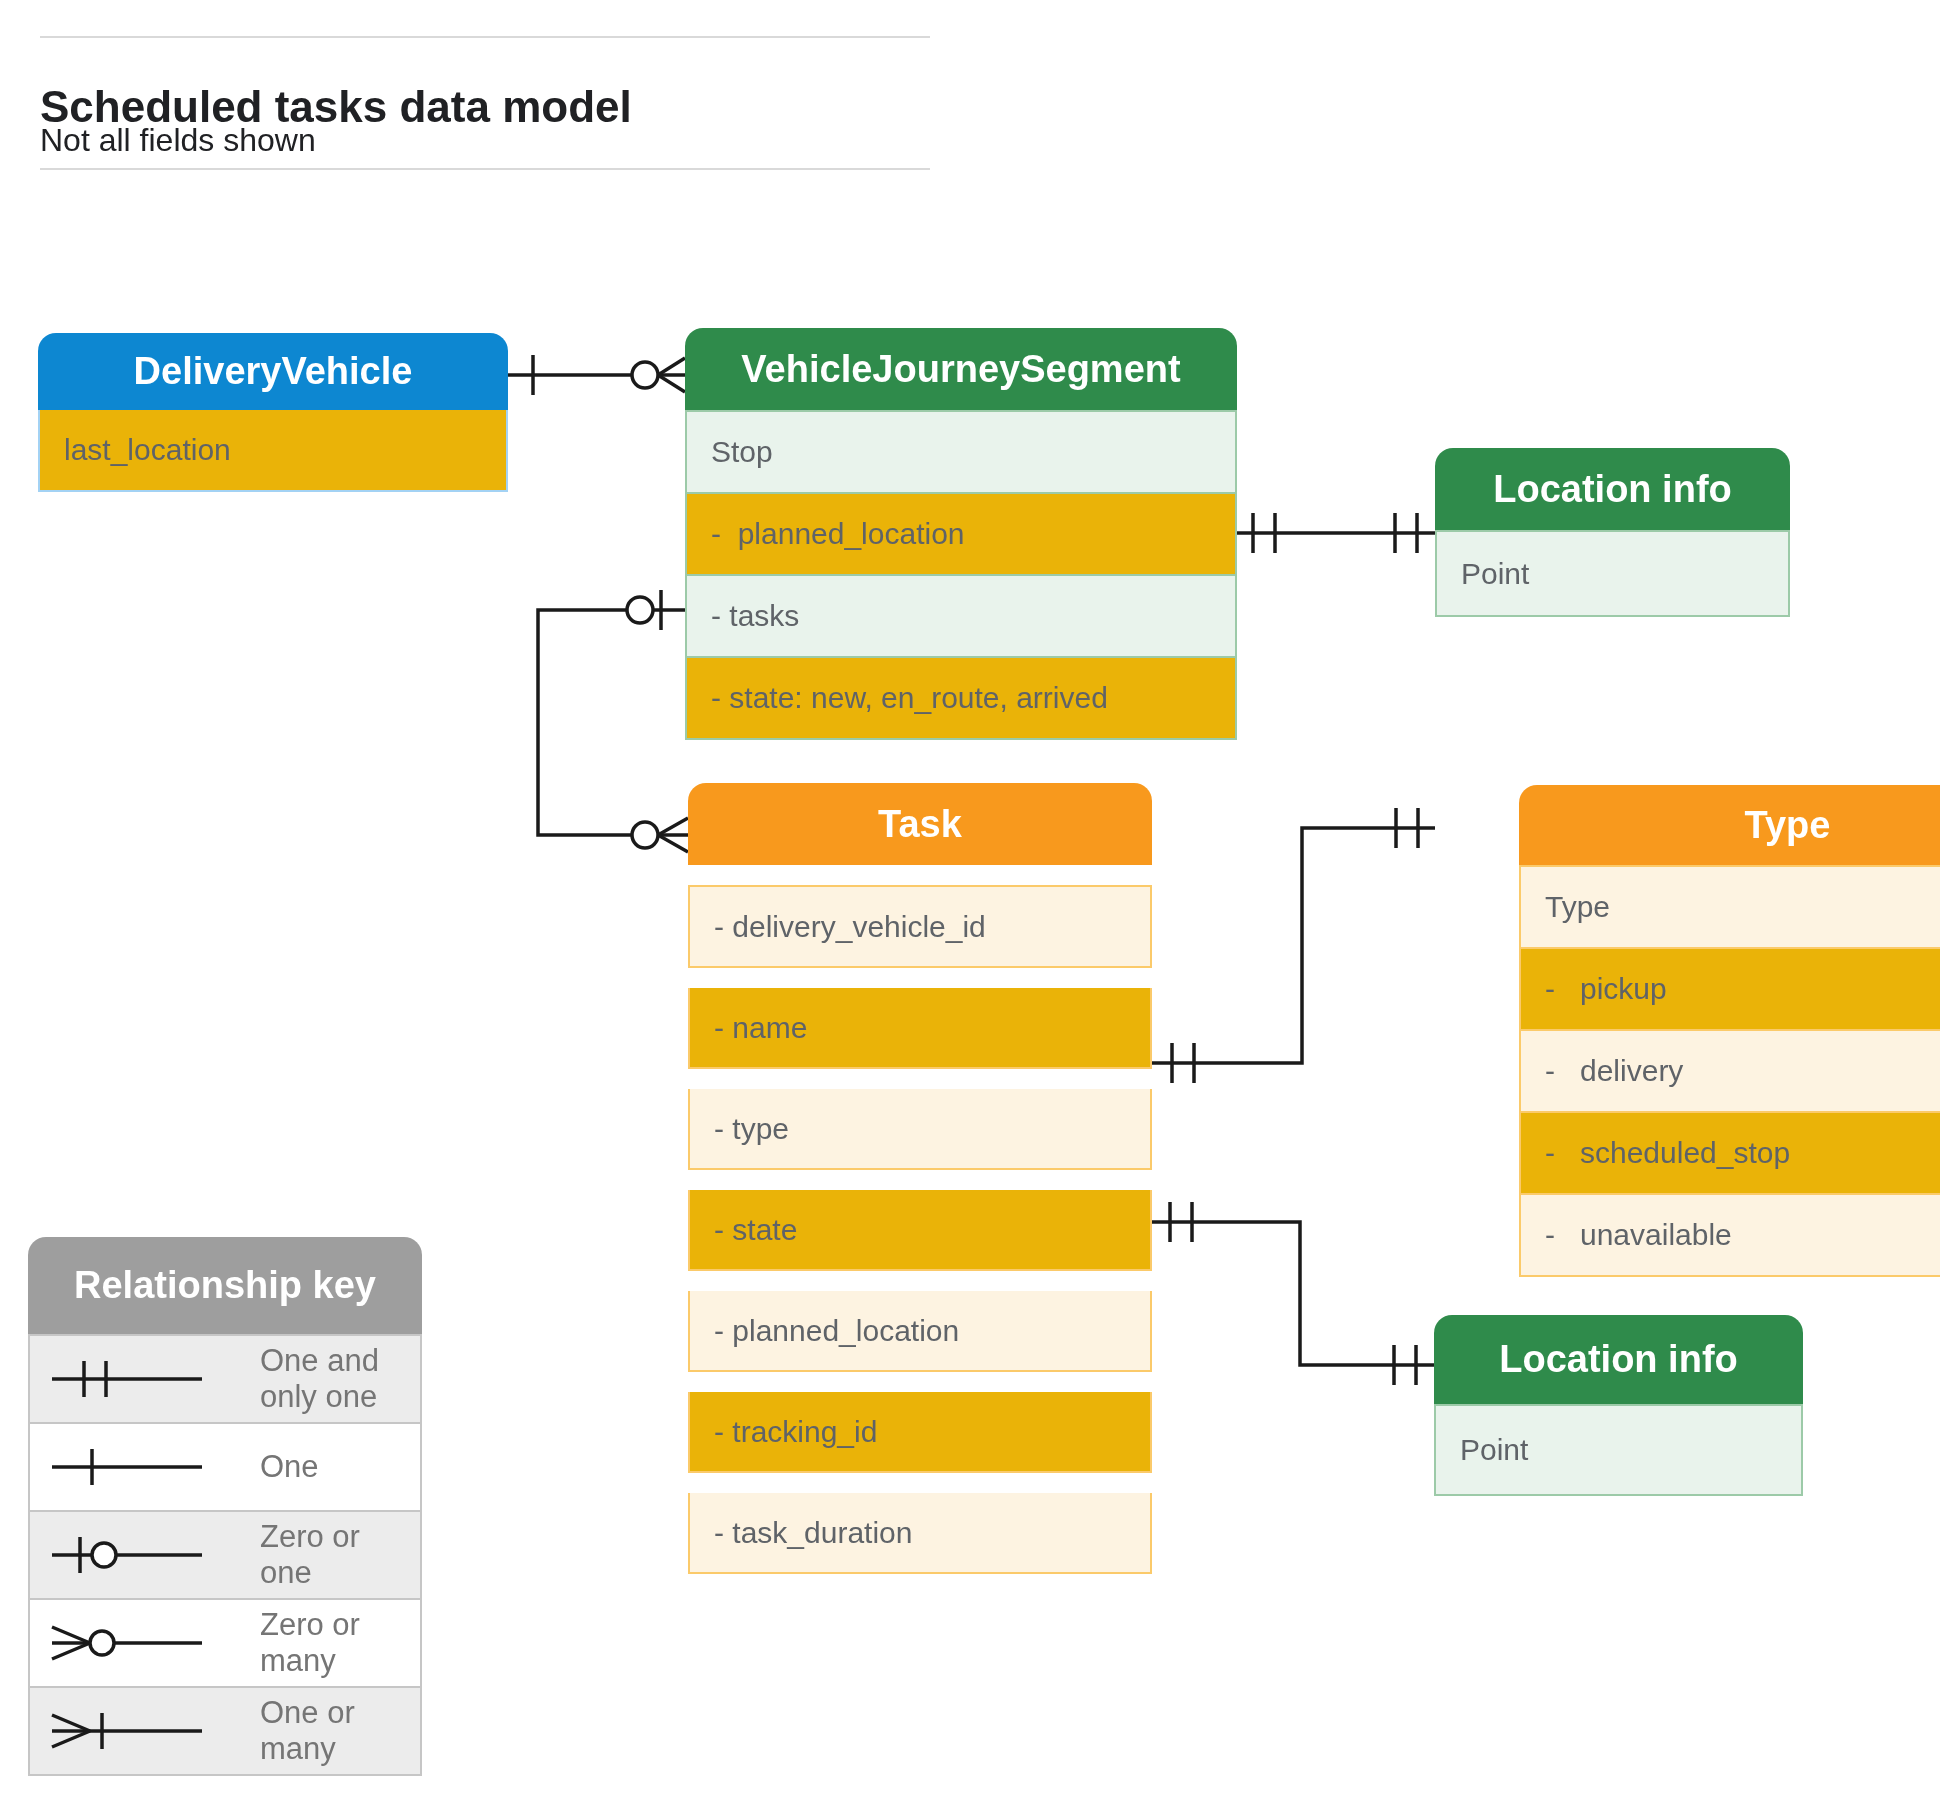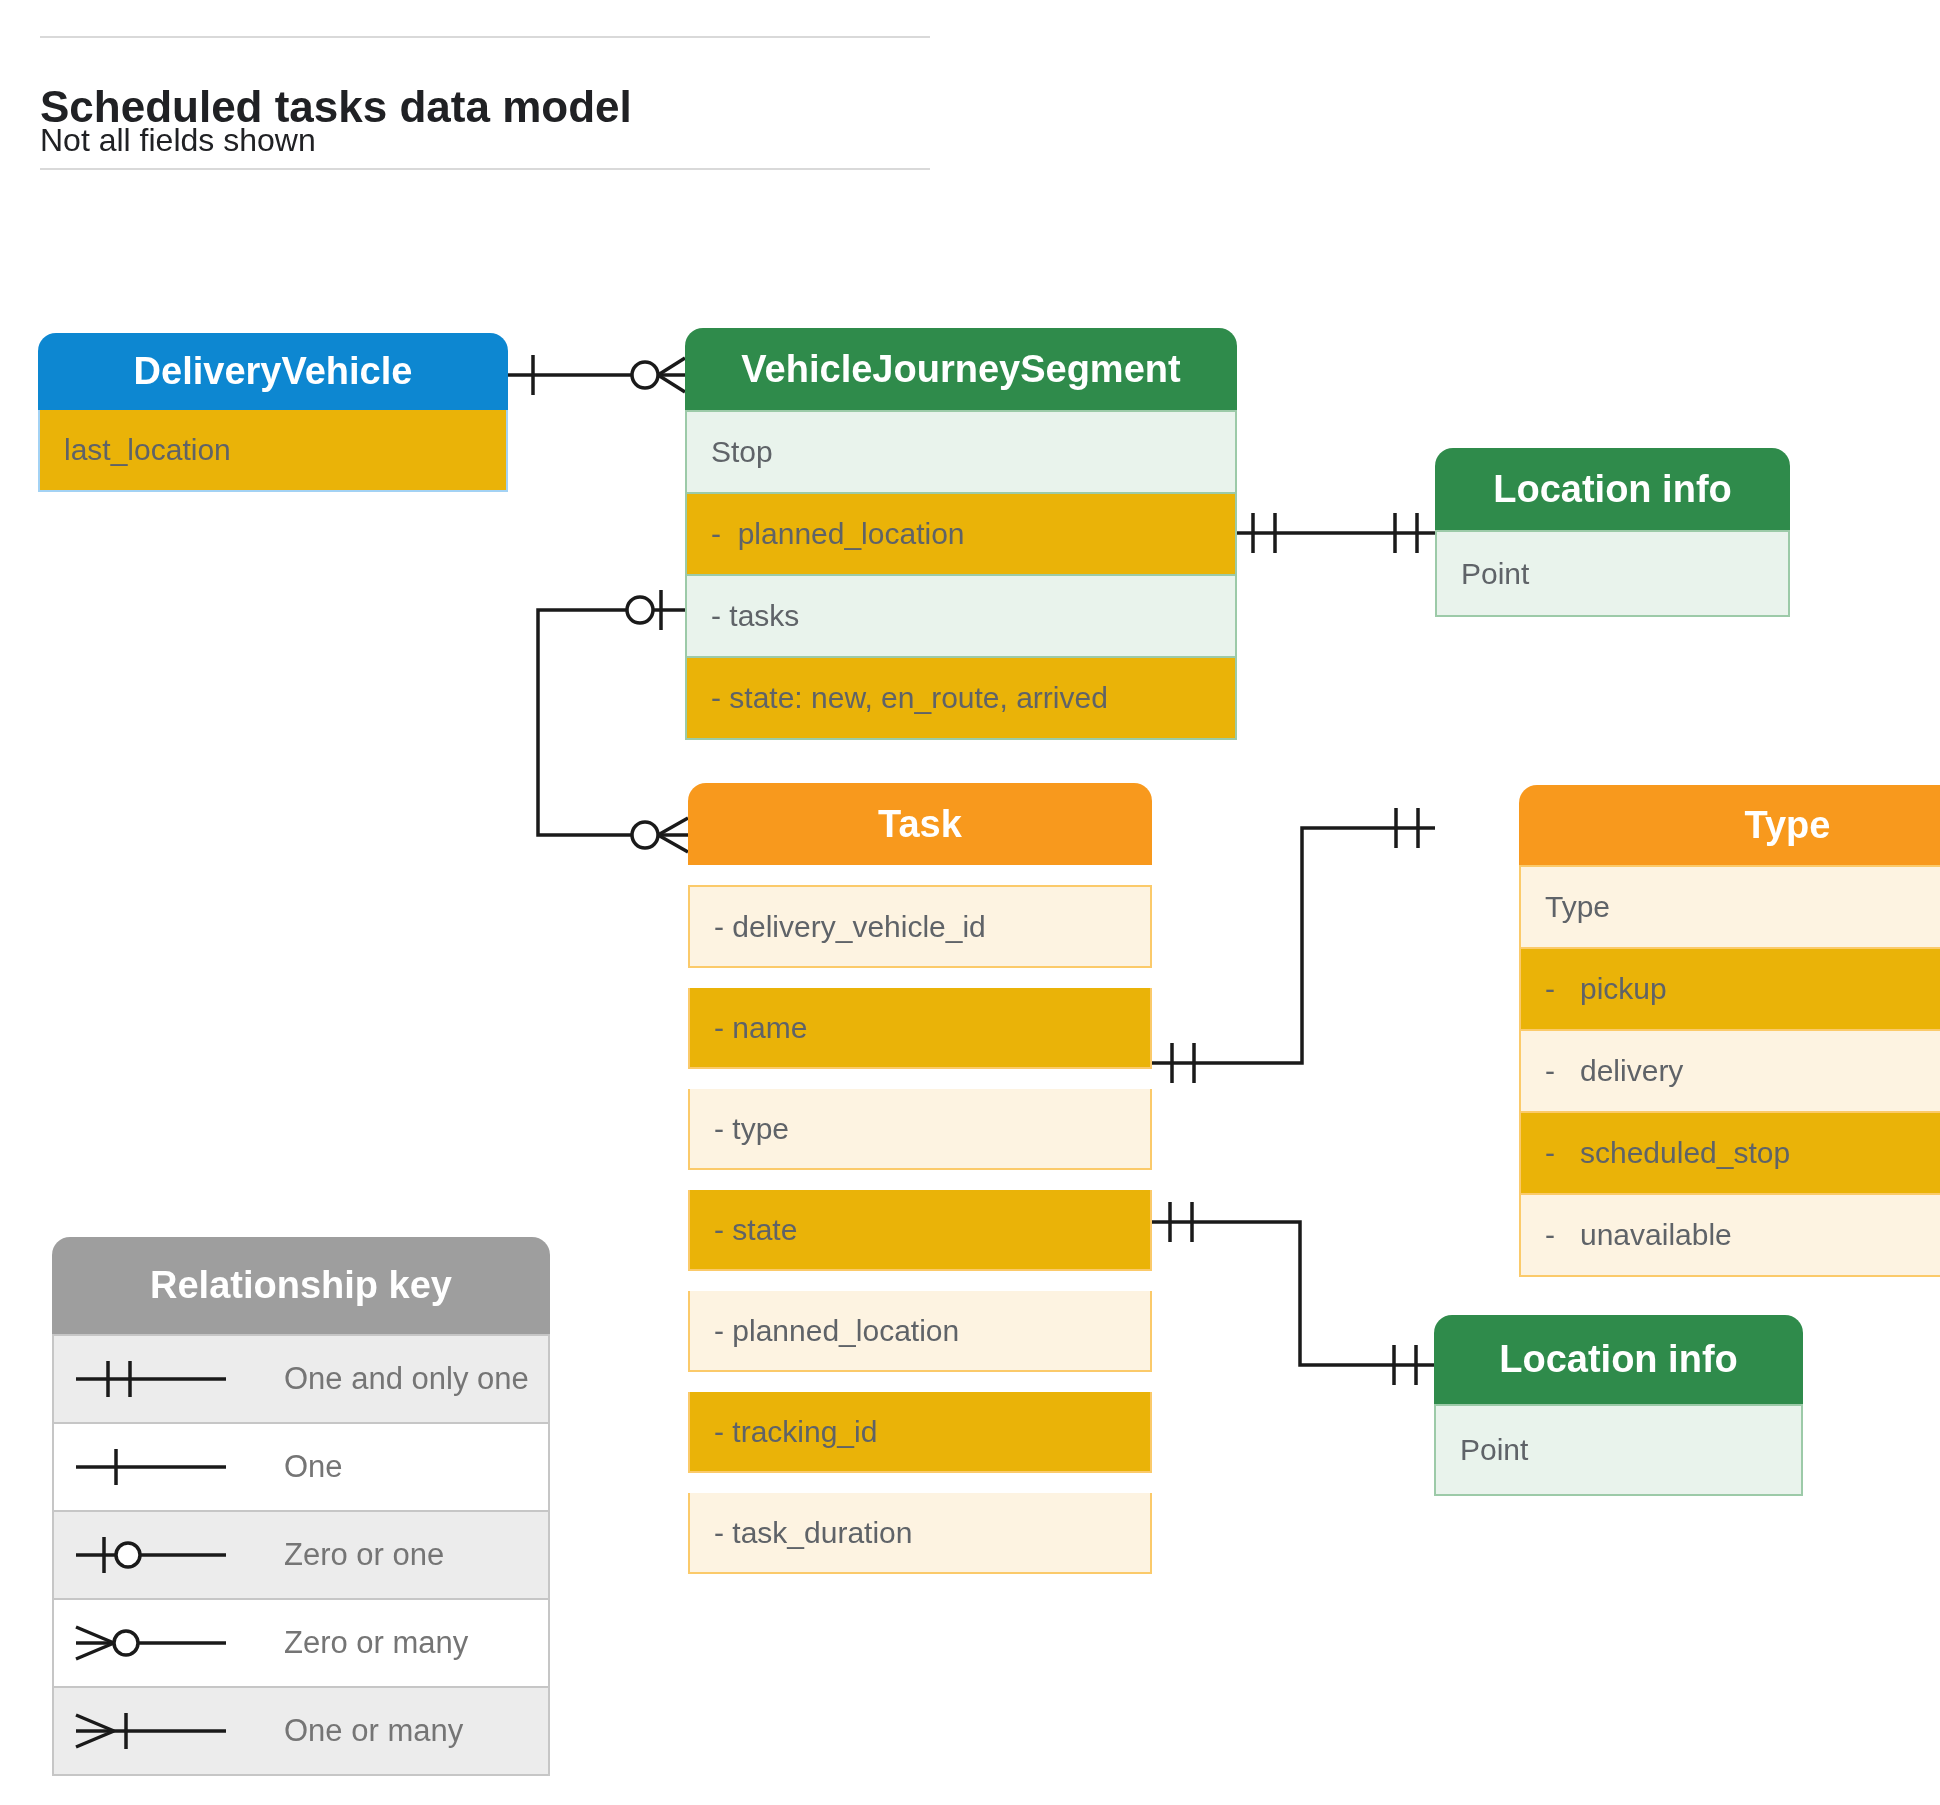--- a/index.html
+++ b/index.html
@@ -35,21 +35,21 @@
   .e-vjs .ehead{height:82px;} .e-vjs .erow{height:80px;}
   .e-loc1 .ehead{height:82px;} .e-loc1 .erow{height:83px;}
   .e-task .ehead{height:82px;} .e-task .erow{height:79px;margin-top:20px;}
   .e-type .ehead{height:80px;} .e-type .erow{height:80px;}
   .e-loc2 .ehead{height:89px;} .e-loc2 .erow{height:88px;}
   .e-legend .ehead{height:97px;}
   .e-legend .lrow{display:flex;align-items:center;height:86px;background:#fff;
         border:2px solid var(--bd);border-top:none;padding-left:14px;}
   .e-legend .lrow.first{border-top:2px solid var(--bd);}
   .e-legend .lrow.tint{background:var(--tint);}
-  .e-legend .lrow span{color:var(--legend-text);font-size:31px;margin-left:46px;text-align:center;}
+  .e-legend .lrow span{color:var(--legend-text);font-size:31px;margin-left:46px;}
   .symb{flex:0 0 auto;}
 </style>
 </head>
 <body>
 
 <div class="canvas">
 
   <div class="rule" style="left:40px;top:36px;width:890px;"></div>
   <div class="page-title">Scheduled tasks data model</div>
   <div class="page-subtitle">Not all fields shown</div>
@@ -122,21 +122,21 @@
     <div class="erow tint">-   delivery</div>
     <div class="erow">-   scheduled_stop</div>
     <div class="erow tint">-   unavailable</div>
   </div>
 
   <div class="entity t-green e-loc2" style="left:1434px;top:1315px;width:369px;">
     <div class="ehead">Location info</div>
     <div class="erow tint first">Point</div>
   </div>
 
-  <div class="entity t-gray e-legend" style="left:52px;top:1237px;width:498px;">
+  <div class="entity t-gray e-legend" style="left:28px;top:1237px;width:394px;">
     <div class="ehead">Relationship key</div>
 
     <div class="lrow tint first">
       <svg class="symb" width="170" height="60" viewBox="0 0 170 60" fill="none" stroke="#1a1a1a" stroke-width="3.5">
         <path d="M8 30 H158"></path>
           <path d="M40 12 V48 M62 12 V48"></path>
       </svg>
       <span>One and only one</span>
     </div>
 

